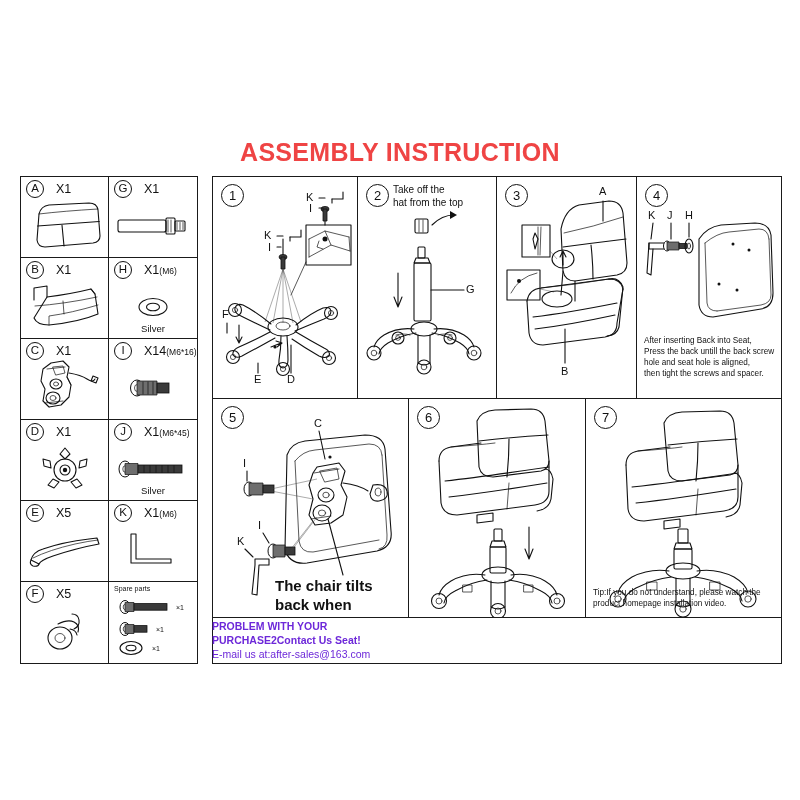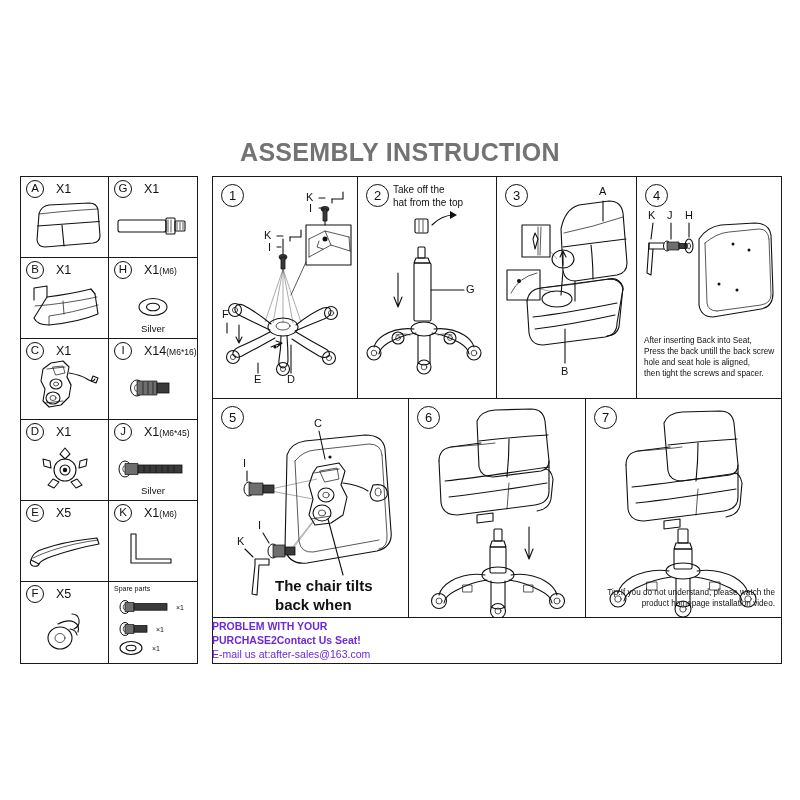--- a/index.html
+++ b/index.html
@@ -17,21 +17,21 @@
 
   
   #title {
     position: absolute;
     left: 0; top: 138px;
     width: 800px;
     text-align: center;
     font-size: 25px;
     font-weight: bold;
     letter-spacing: 0.3px;
-    color: #737373;
+    color: #ef4444;
   }
 
   
   #parts-table {
     position: absolute;
     left: 20px; top: 176px;
     width: 178px; height: 488px;
     border: 1.4px solid #1a1a1a;
     box-sizing: border-box;
     display: grid;
@@ -754,21 +754,21 @@
           <path class="ln" d="M90 206 Q97 210 104 206"></path>
           <rect class="ln-thin" x="61" y="183" width="10" height="8"></rect>
           <rect class="ln-thin" x="124" y="183" width="10" height="8"></rect>
           <circle class="ln" cx="32" cy="200" r="8"></circle>
             <circle class="ln-thin" cx="32" cy="200" r="3.2"></circle>
           <circle class="ln" cx="162" cy="200" r="8"></circle>
             <circle class="ln-thin" cx="162" cy="200" r="3.2"></circle>
           <circle class="ln" cx="97" cy="210" r="8"></circle>
             <circle class="ln-thin" cx="97" cy="210" r="3.2"></circle>
         </svg>
-        <div class="step-caption" style="left:7px; top:188px; width:182px; text-align:right; white-space:pre-line;">Tip:If you do not understand, please watch the
+        <div class="step-caption" style="left:7px; top:188px; width:182px; text-align:left; white-space:pre-line;">Tip:If you do not understand, please watch the
 product homepage installation video.</div>
       </div>
     </div>
   </div>
 
   <div id="footer">
     <div class="f1">PROBLEM WITH YOUR</div>
     <div class="f2">PURCHASE2Contact Us Seat!</div>
     <div class="f3">E-mail us at:after-sales@163.com</div>
   </div>

